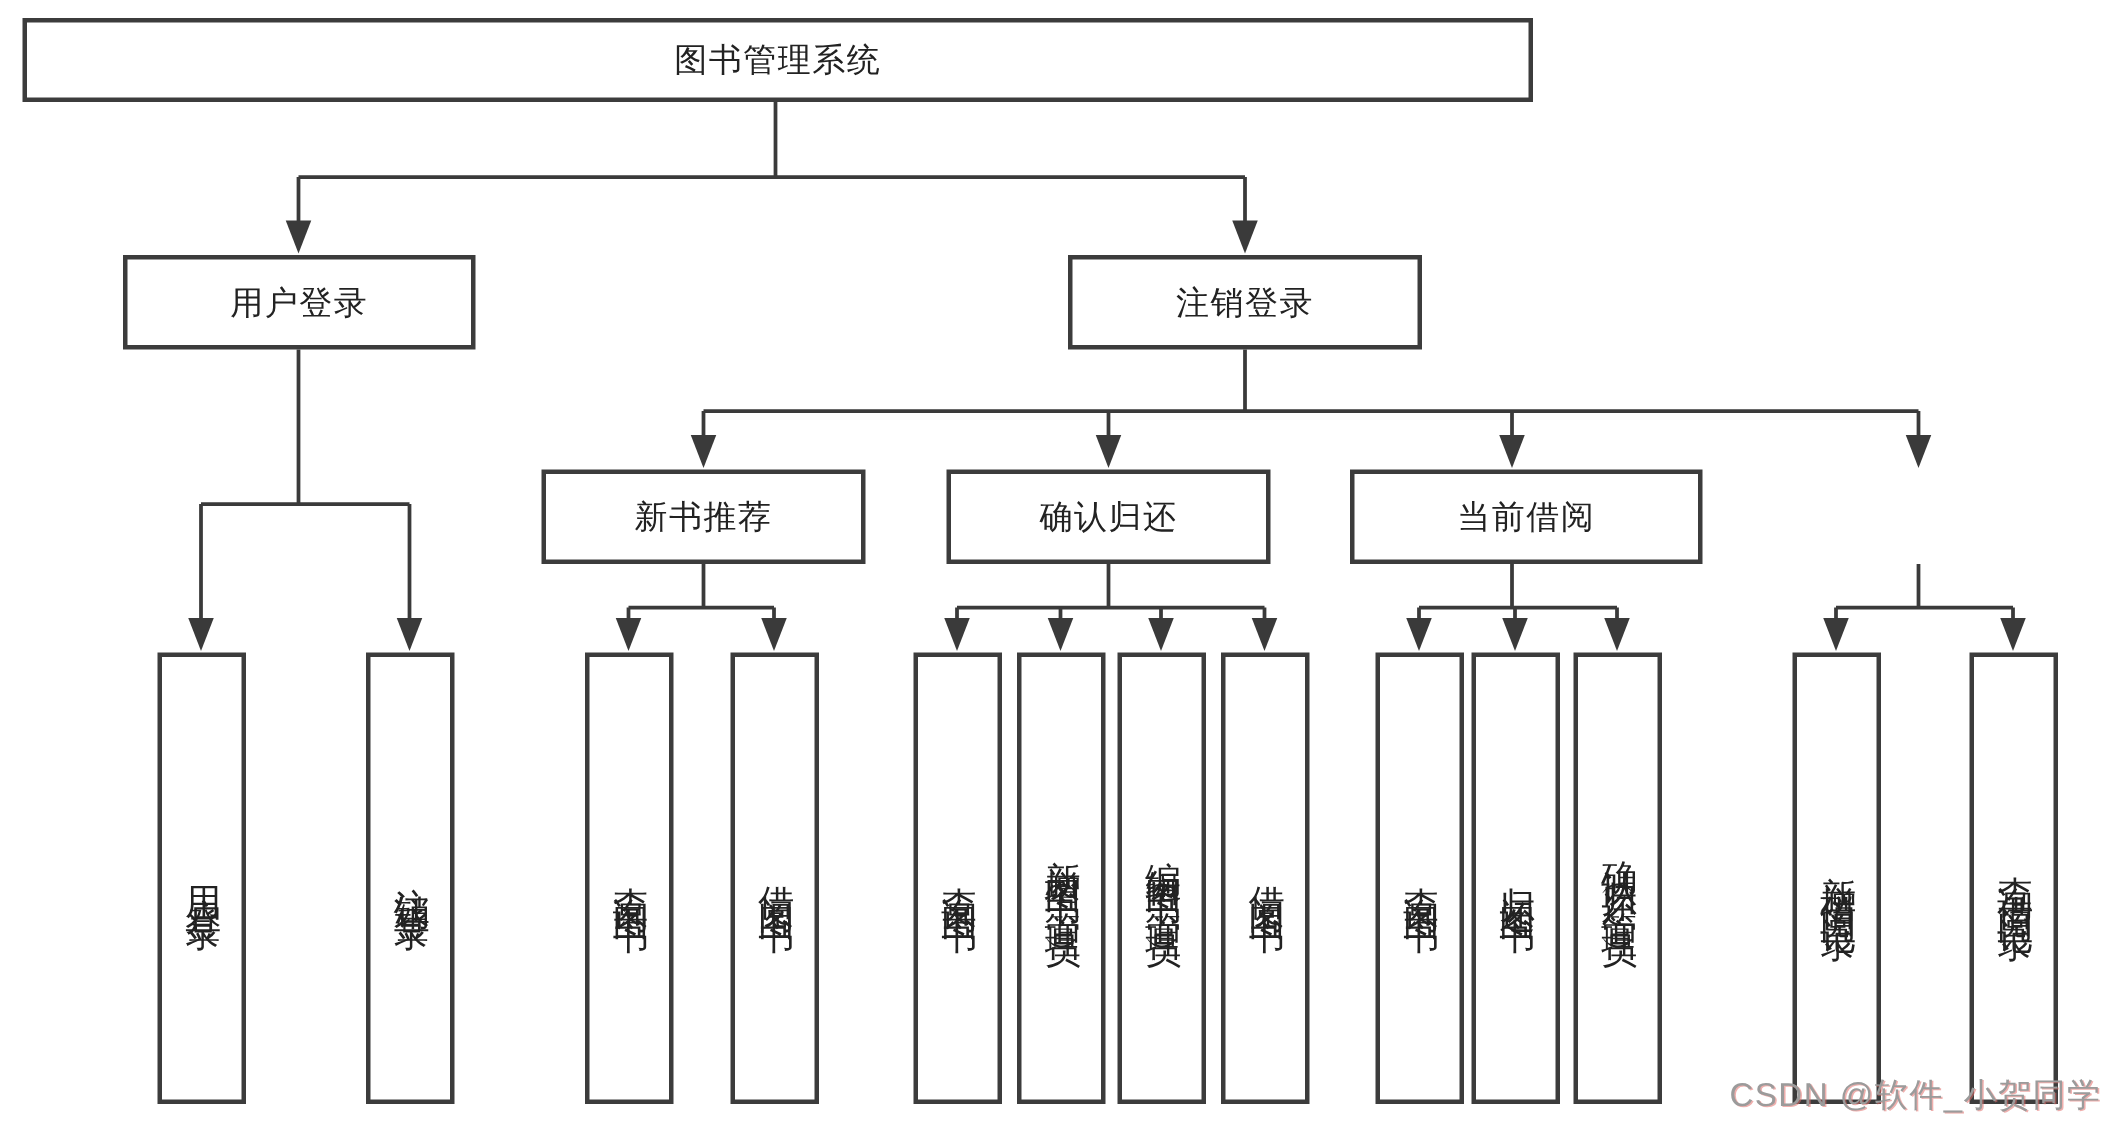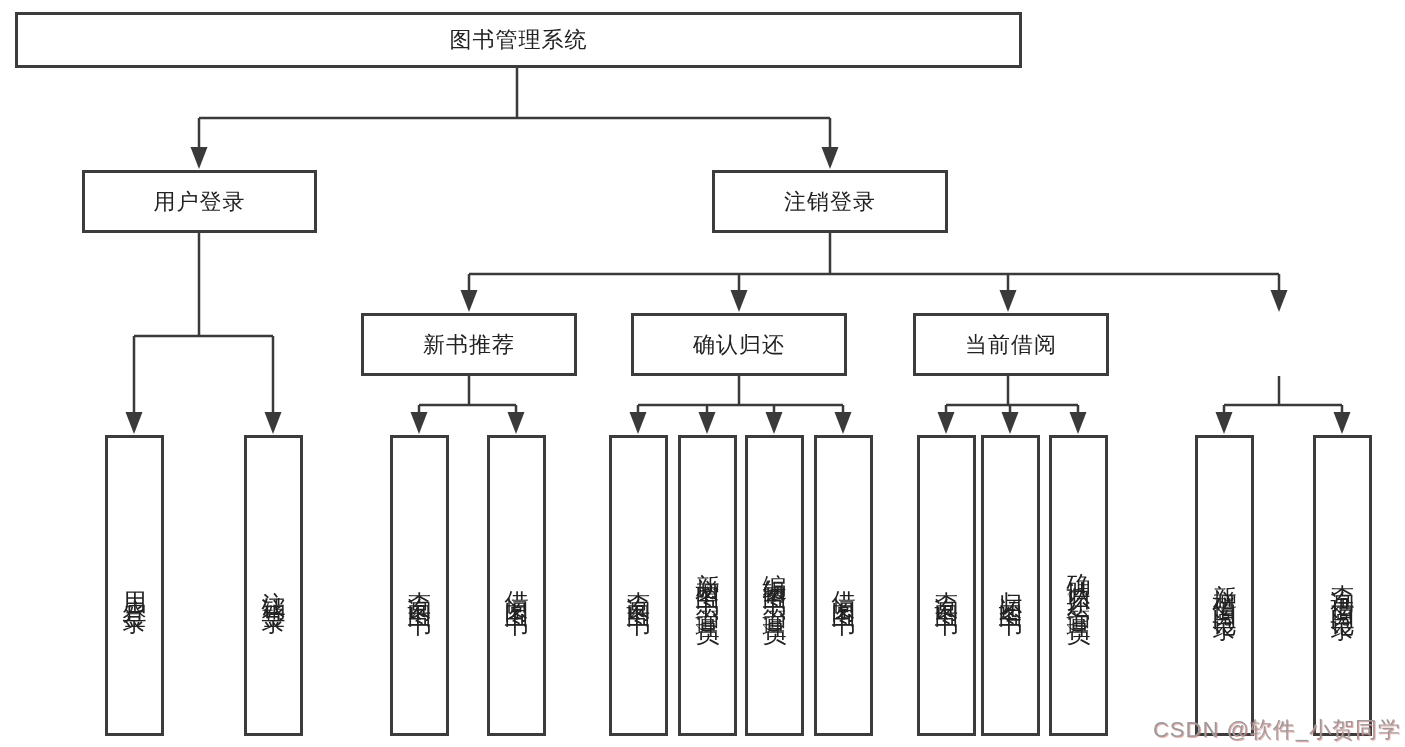--- a/index.html
+++ b/index.html
@@ -102,21 +102,21 @@
     </g>
   </svg>
 
   <div class="node h" style="left:15px; top:12px; width:1007px; height:56px;">图书管理系统</div>
 
   <div class="node h" style="left:82px; top:170px; width:235px; height:63px;">用户登录</div>
   <div class="node h" style="left:712px; top:170px; width:236px; height:63px;">注销登录</div>
 
   <div class="node h" style="left:361px; top:313px; width:216px; height:63px;">新书推荐</div>
   <div class="node h" style="left:631px; top:313px; width:216px; height:63px;">确认归还</div>
-  <div class="node h" style="left:900px; top:313px; width:196px; height:63px;margin-left:13px;">当前借阅</div>
+  <div class="node h" style="left:900px; top:313px; width:235px; height:63px;">当前借阅</div>
 
   <div class="node leaf" style="left:105px;">
     <span>用户登录</span>
   </div>
   <div class="node leaf" style="left:244px;">
     <span>注销登录</span>
   </div>
 
   <div class="node leaf" style="left:390px;">
     <span>查询图书</span>

